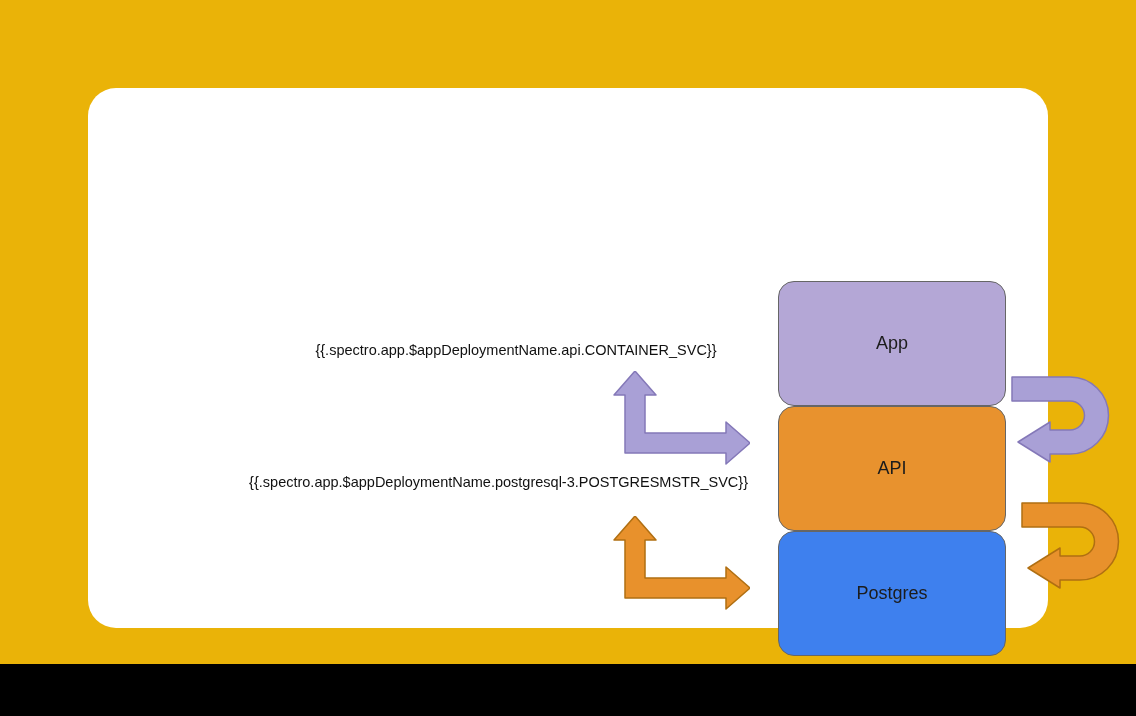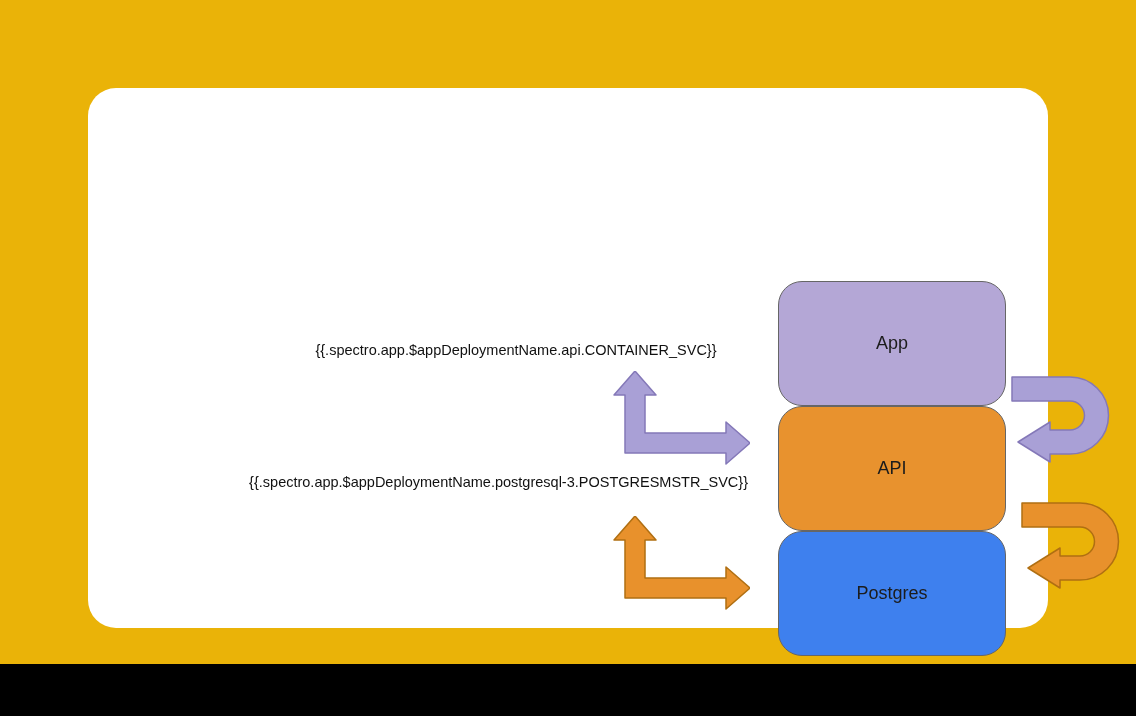--- a/index.html
+++ b/index.html
@@ -6,21 +6,21 @@
   .stage{
     position:relative;width:1136px;height:664px;background:#eab308;overflow:hidden;
     font-family:"Liberation Sans",sans-serif;
   }
   .card{
     position:absolute;left:88px;top:88px;width:960px;height:540px;
     background:#fff;border-radius:28px;
   }
   .node{
     position:absolute;width:228px;height:125px;box-sizing:border-box;
-    border:1px solid #666;border-radius:24px;
+    border:1px solid #666;border-radius:16px;
     display:flex;align-items:center;justify-content:center;
     font-size:18px;color:#1c1c1c;
   }
   .node-app{left:690px;top:193px;}
   .node-api{left:690px;top:318px;}
   .node-postgres{left:690px;top:443px;}
   .svc-label{
     position:absolute;width:540px;text-align:center;
     font-size:14.5px;color:#111;white-space:nowrap;
   }

